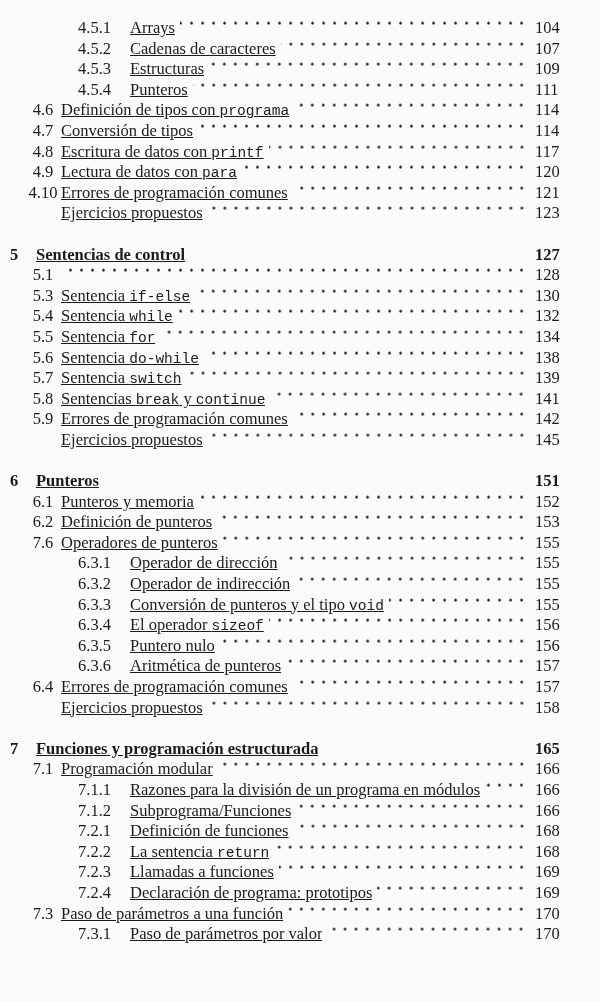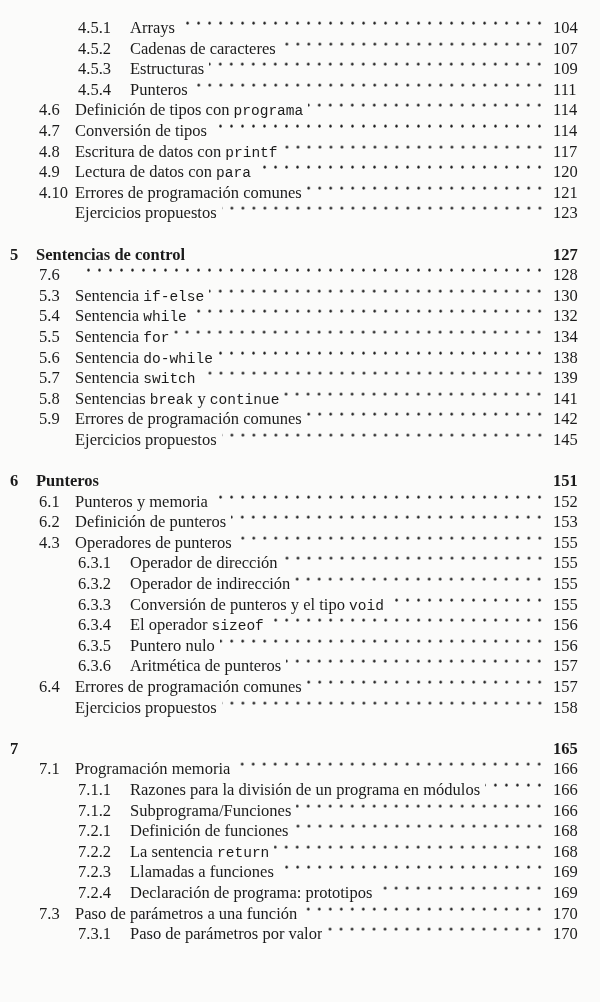--- a/index.html
+++ b/index.html
@@ -7,54 +7,54 @@
     padding: 0;
     width: 600px;
     height: 1002px;
     overflow: hidden;
     background: #fbfbfa;
   }
   .page {
     box-sizing: border-box;
     width: 600px;
     height: 1002px;
-    padding: 18px 21px 0 10px;
+    padding: 18px 39px 0 10px;
     font-family: "Liberation Serif", "DejaVu Serif", serif;
     font-size: 16.5px;
     color: #1b1b1b;
     background: #fbfbfa;
   }
   .row {
     display: flex;
     line-height: 20.6px;
     height: 20.6px;
     white-space: nowrap;
   }
   .row .num { flex: 0 0 auto; }
-  .row .title { flex: 0 1 auto; overflow: hidden; }
+  .row .title { flex: 0 1 auto; overflow: hidden; text-decoration: underline; }
   .row .leader {
     flex: 1 1 auto;
     min-width: 8px;
     margin-left: 5px;
     margin-right: 7px;
     background-image: radial-gradient(circle, #222 1.05px, rgba(0,0,0,0) 1.55px);
     background-size: 11px 20.6px;
     background-repeat: repeat-x;
     background-position: right 1px bottom 5.2px;
   }
   .row .pagenum {
     flex: 0 0 auto;
     min-width: 26px;
   }
   
   .row.l0 { font-weight: bold; margin-top: 20.6px; }
   .row.l0 .num { width: 26px; }
   .row.l0 .leader { background-image: none; }
   
-  .row.l1 .num { margin-left: 29px; width: 36px; }
+  .row.l1 .num { margin-left: 15px; width: 36px; text-align: center; }
   
   .row.l2 .num { margin-left: 68px; width: 52px; }
   .mono {
     font-family: "Liberation Mono", "DejaVu Sans Mono", monospace;
     font-size: 0.88em;
   }
 </style>
 </head>
 <body>
 
@@ -120,21 +120,21 @@
         <span class="leader"></span>
         <span class="pagenum">123</span>
       </div>
       <div class="row l0">
         <span class="num">5</span>
         <span class="title"><span>Sentencias de control</span></span>
         <span class="leader"></span>
         <span class="pagenum">127</span>
       </div>
       <div class="row l1">
-        <span class="num">7.6</span>
+        <span class="num">5.1</span>
         <span class="leader"></span>
         <span class="pagenum">128</span>
       </div>
       <div class="row l1">
         <span class="num">5.3</span>
         <span class="title"><span>Sentencia </span><span class="mono">if-else</span></span>
         <span class="leader"></span>
         <span class="pagenum">130</span>
       </div>
       <div class="row l1">
@@ -191,21 +191,21 @@
         <span class="leader"></span>
         <span class="pagenum">152</span>
       </div>
       <div class="row l1">
         <span class="num">6.2</span>
         <span class="title"><span>Definición de punteros</span></span>
         <span class="leader"></span>
         <span class="pagenum">153</span>
       </div>
       <div class="row l1">
-        <span class="num">4.3</span>
+        <span class="num">7.6</span>
         <span class="title"><span>Operadores de punteros</span></span>
         <span class="leader"></span>
         <span class="pagenum">155</span>
       </div>
       <div class="row l2">
         <span class="num">6.3.1</span>
         <span class="title"><span>Operador de dirección</span></span>
         <span class="leader"></span>
         <span class="pagenum">155</span>
       </div>
@@ -246,26 +246,27 @@
         <span class="pagenum">157</span>
       </div>
       <div class="row l1">
         <span class="num"></span>
         <span class="title"><span>Ejercicios propuestos</span></span>
         <span class="leader"></span>
         <span class="pagenum">158</span>
       </div>
       <div class="row l0">
         <span class="num">7</span>
+        <span class="title"><span>Funciones y programación estructurada</span></span>
         <span class="leader"></span>
         <span class="pagenum">165</span>
       </div>
       <div class="row l1">
         <span class="num">7.1</span>
-        <span class="title"><span>Programación memoria</span></span>
+        <span class="title"><span>Programación modular</span></span>
         <span class="leader"></span>
         <span class="pagenum">166</span>
       </div>
       <div class="row l2">
         <span class="num">7.1.1</span>
         <span class="title"><span>Razones para la división de un programa en módulos</span></span>
         <span class="leader"></span>
         <span class="pagenum">166</span>
       </div>
       <div class="row l2">

